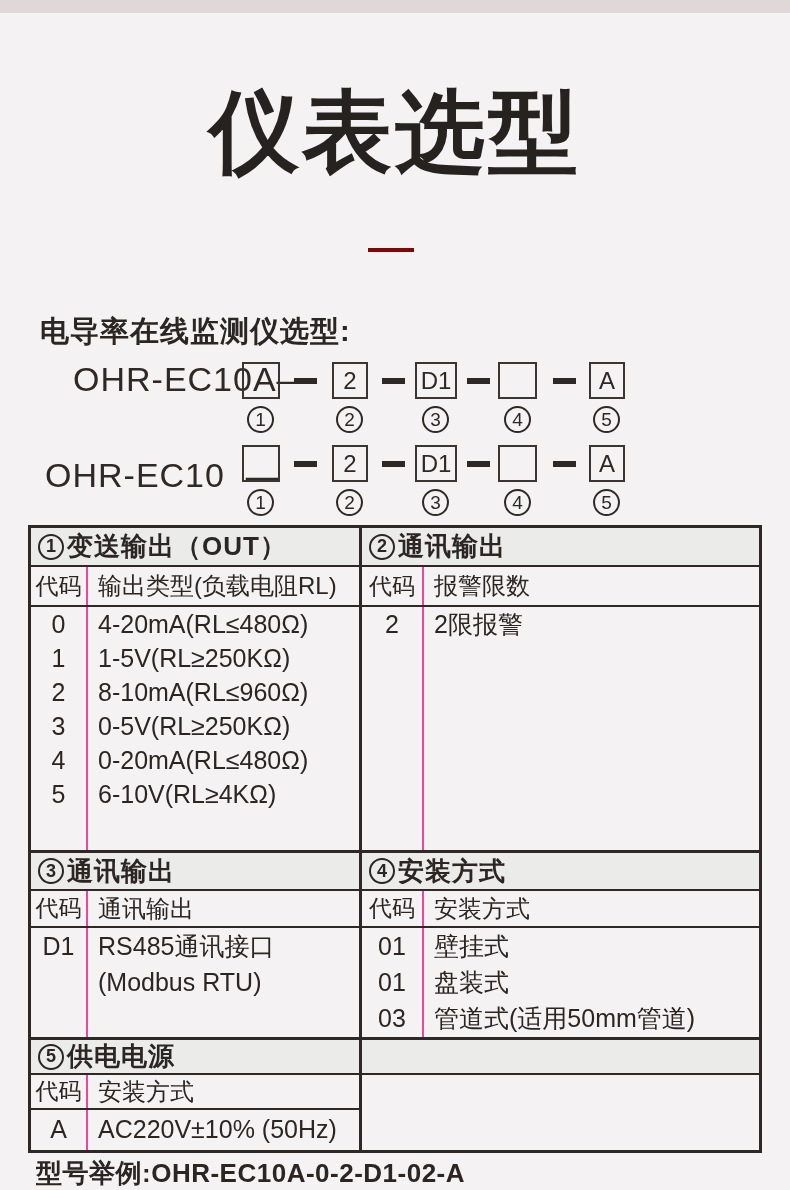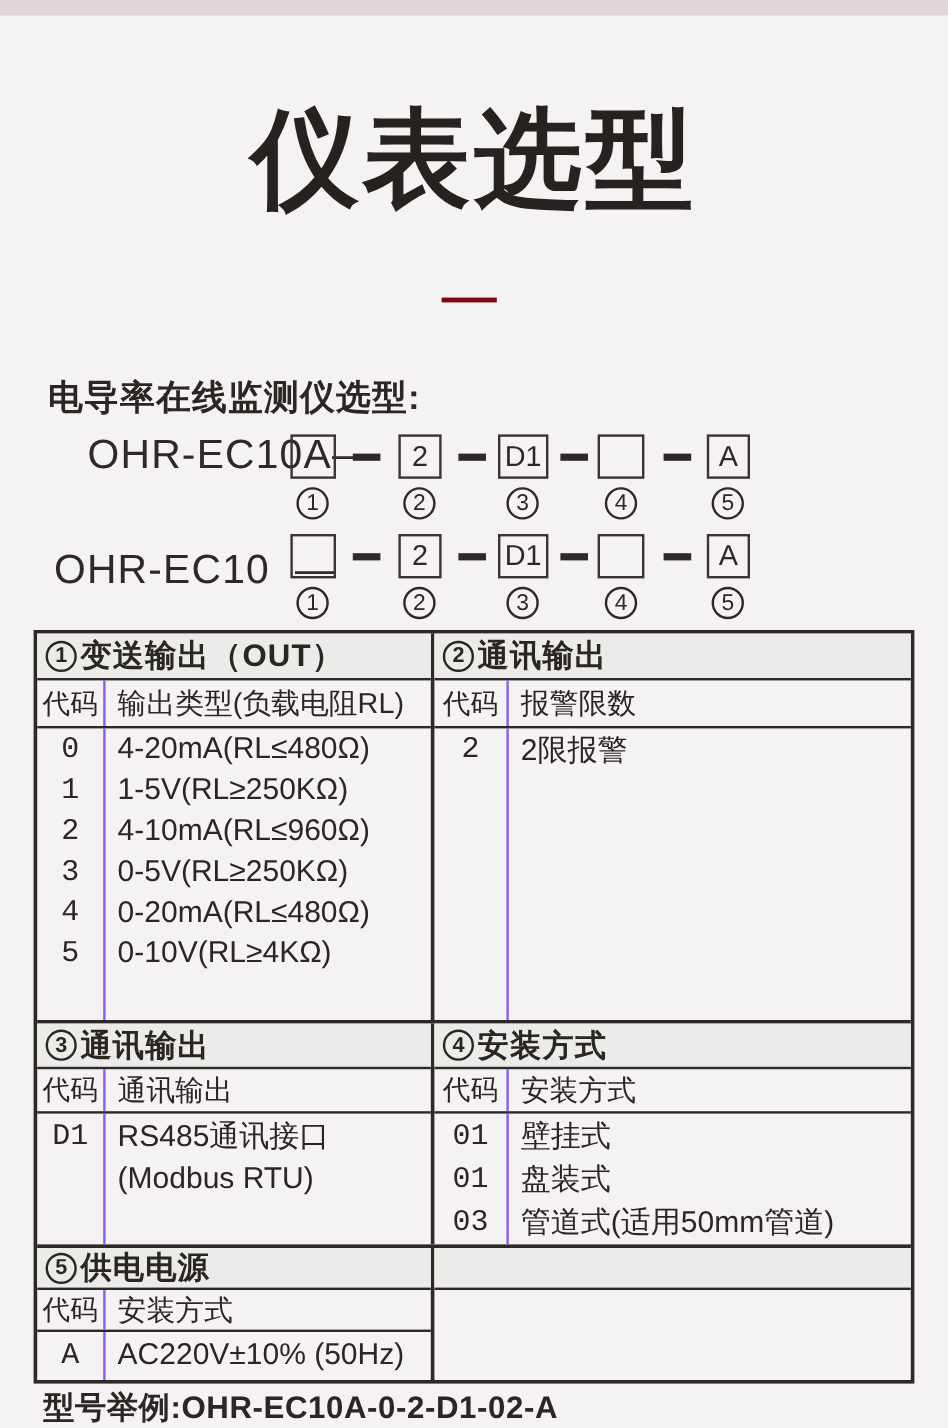--- a/index.html
+++ b/index.html
@@ -51,21 +51,21 @@
   .blockC .sec-head{height:33px;}
   .hcirc{
     width:26px;height:26px;box-sizing:border-box;border:2.5px solid #2b2624;border-radius:50%;
     display:inline-flex;align-items:center;justify-content:center;
     font-size:18px;font-weight:bold;margin-right:3px;flex:none;letter-spacing:0;
   }
   .col-head{box-sizing:content-box;border-bottom:2px solid #2e2927;display:flex;}
   .blockA .col-head{height:38px;}
   .blockB .col-head{height:35px;}
   .blockC .col-head{height:33px;}
-  .col-head .code,.tbody .codecol{width:57px;border-right:2px solid #8b5cf6;box-sizing:border-box;font-family:Liberation Mono, monospace;}
+  .col-head .code,.tbody .codecol{width:57px;border-right:2px solid #ec4899;box-sizing:border-box;}
   .half.right .col-head .code,.half.right .tbody .codecol{width:62px;}
   .col-head .code{display:flex;align-items:center;justify-content:center;font-size:23px;}
   .col-head .desc{flex:1;display:flex;align-items:center;padding-left:10px;font-size:24px;}
   .tbody{flex:1;display:flex;min-height:0;}
   .tbody .codecol{display:flex;flex-direction:column;}
   .tbody .desccol{flex:1;display:flex;flex-direction:column;}
   .tbody .cell{height:34px;flex:none;display:flex;align-items:center;font-size:25px;}
   .tbody .codecol .cell{justify-content:center;}
   .tbody .desccol .cell{padding-left:10px;}
   .blockB .tbody .cell{height:36px;}
@@ -136,24 +136,24 @@
             <div class="cell">0</div>
             <div class="cell">1</div>
             <div class="cell">2</div>
             <div class="cell">3</div>
             <div class="cell">4</div>
             <div class="cell">5</div>
           </div>
           <div class="desccol">
             <div class="cell">4-20mA(RL≤480Ω)</div>
             <div class="cell">1-5V(RL≥250KΩ)</div>
-            <div class="cell">4-10mA(RL≤960Ω)</div>
+            <div class="cell">8-10mA(RL≤960Ω)</div>
             <div class="cell">0-5V(RL≥250KΩ)</div>
             <div class="cell">0-20mA(RL≤480Ω)</div>
-            <div class="cell">0-10V(RL≥4KΩ)</div>
+            <div class="cell">6-10V(RL≥4KΩ)</div>
           </div>
         </div>
       </div>
       <div class="half right">
         <div class="sec-head">
           <span class="hcirc">2</span>
           <span>通讯输出</span>
         </div>
         <div class="col-head">
           <div class="code">代码</div>

